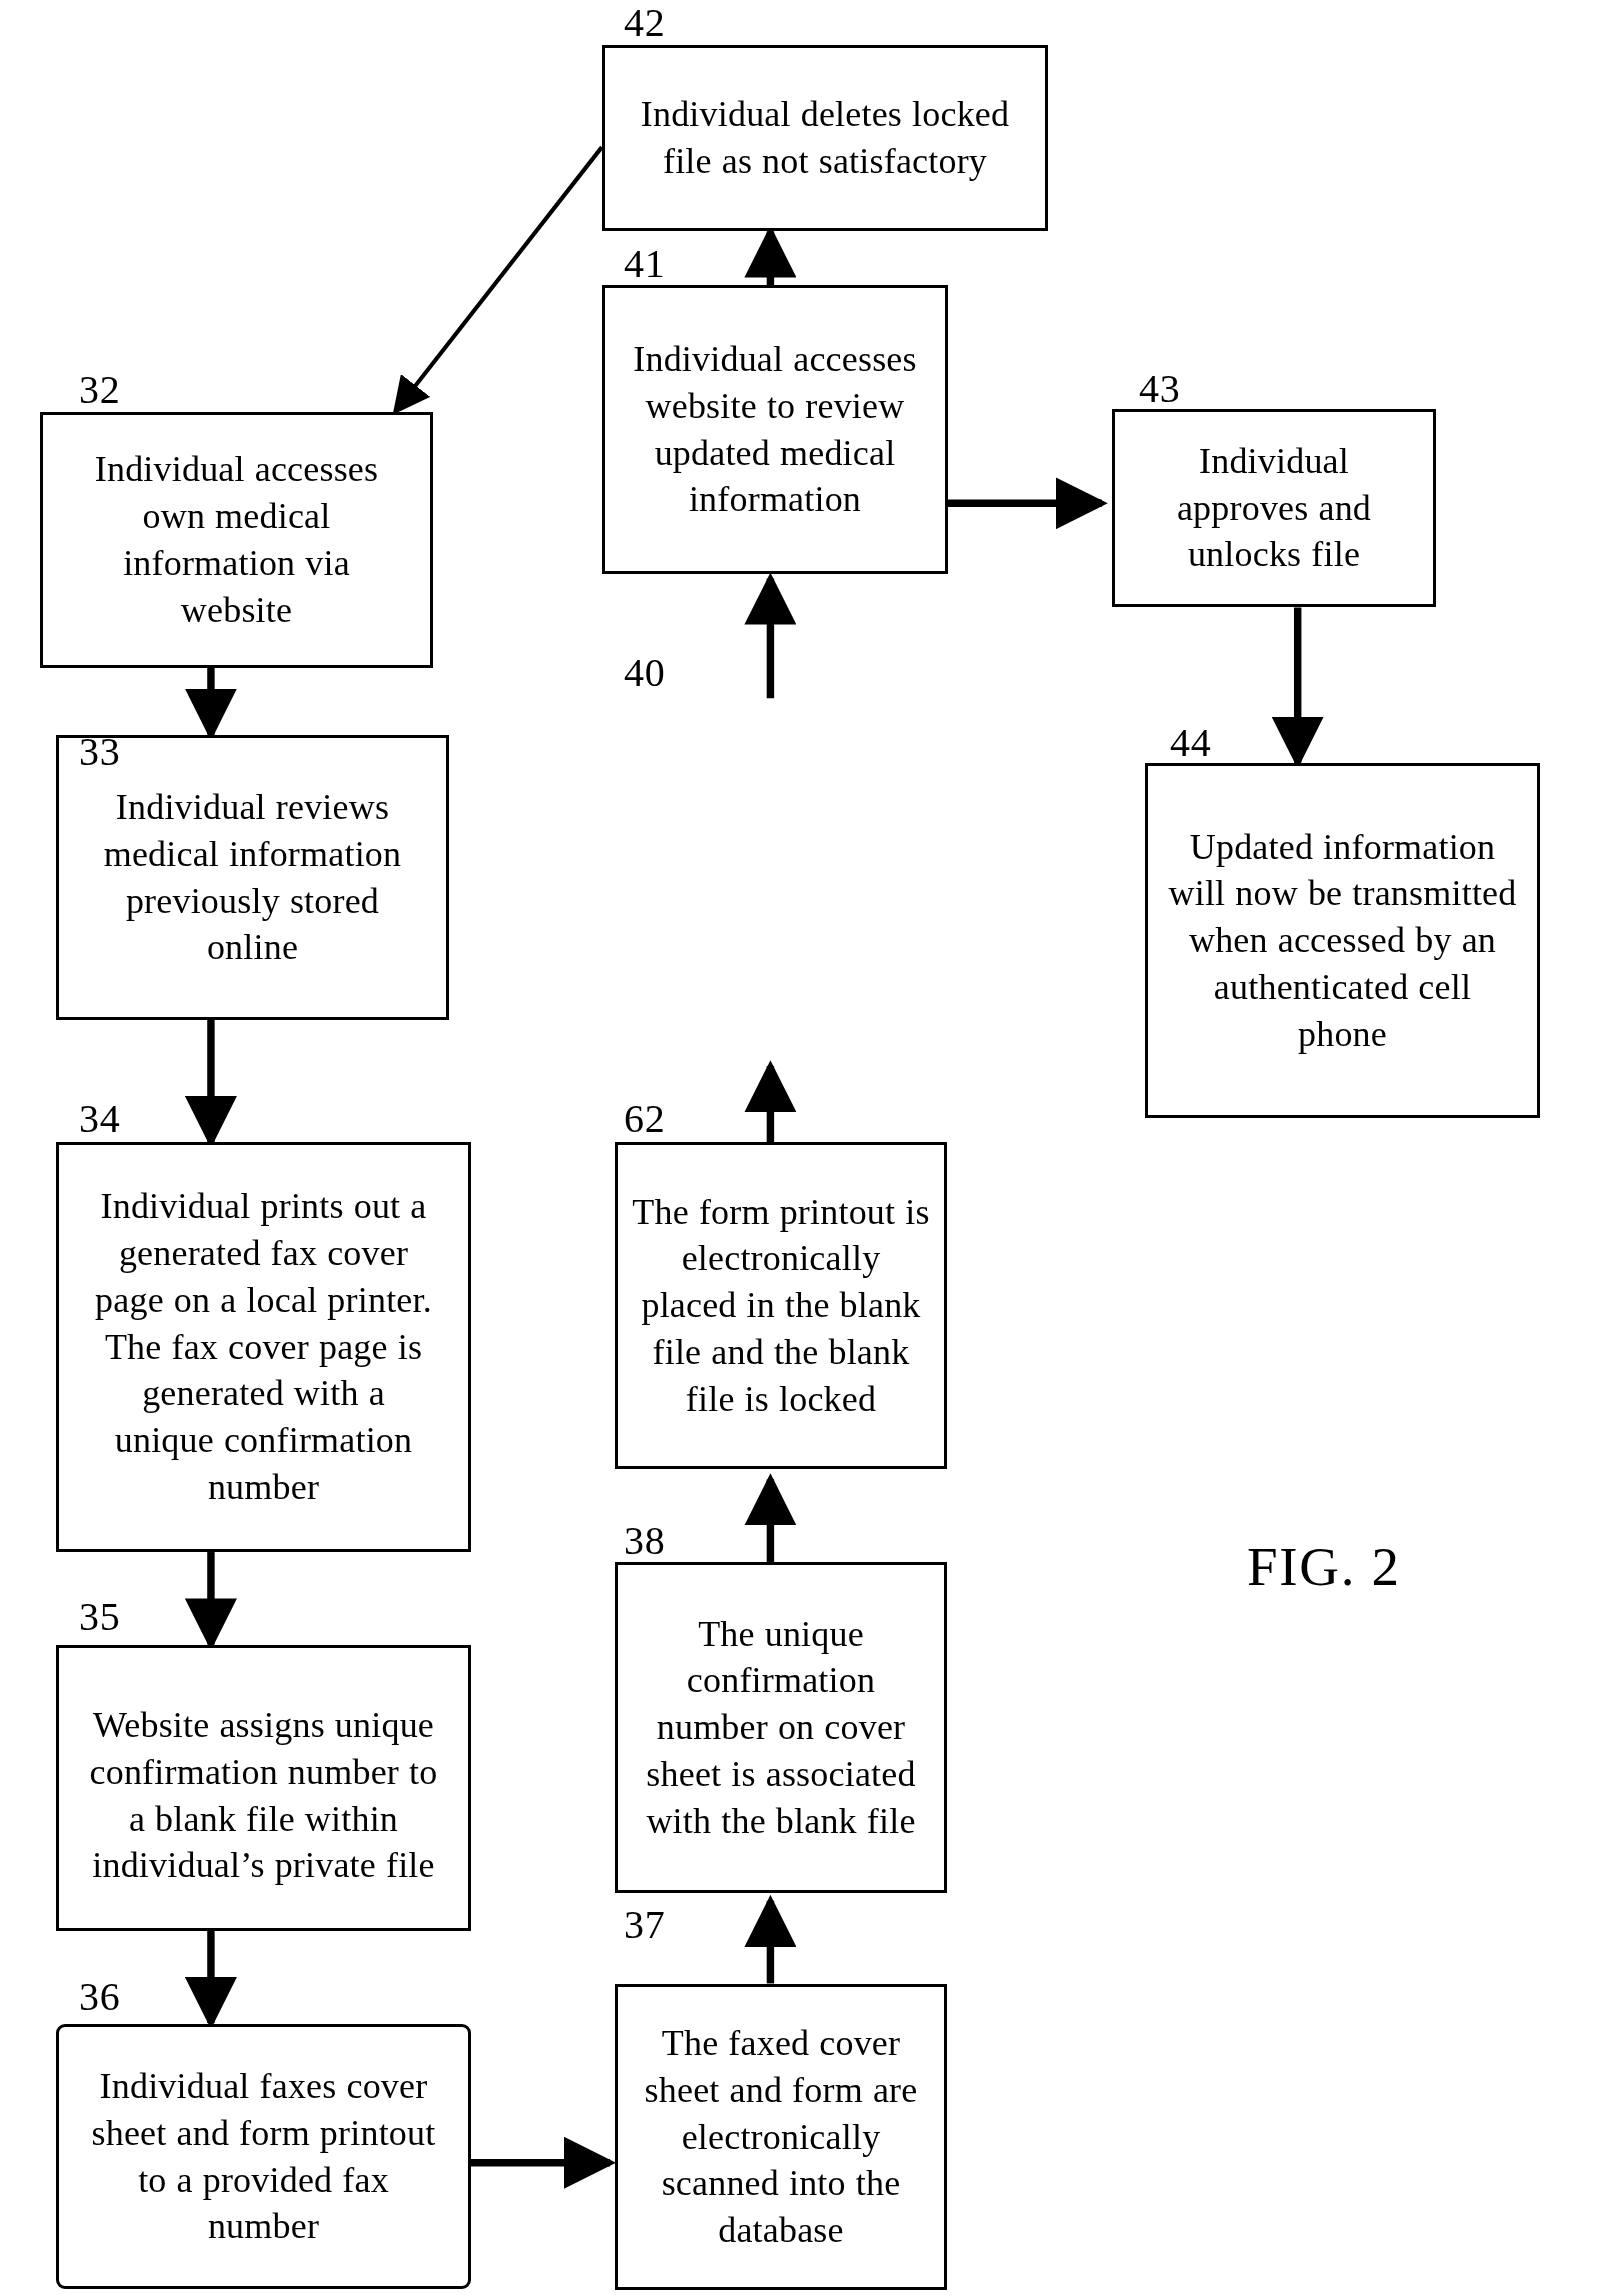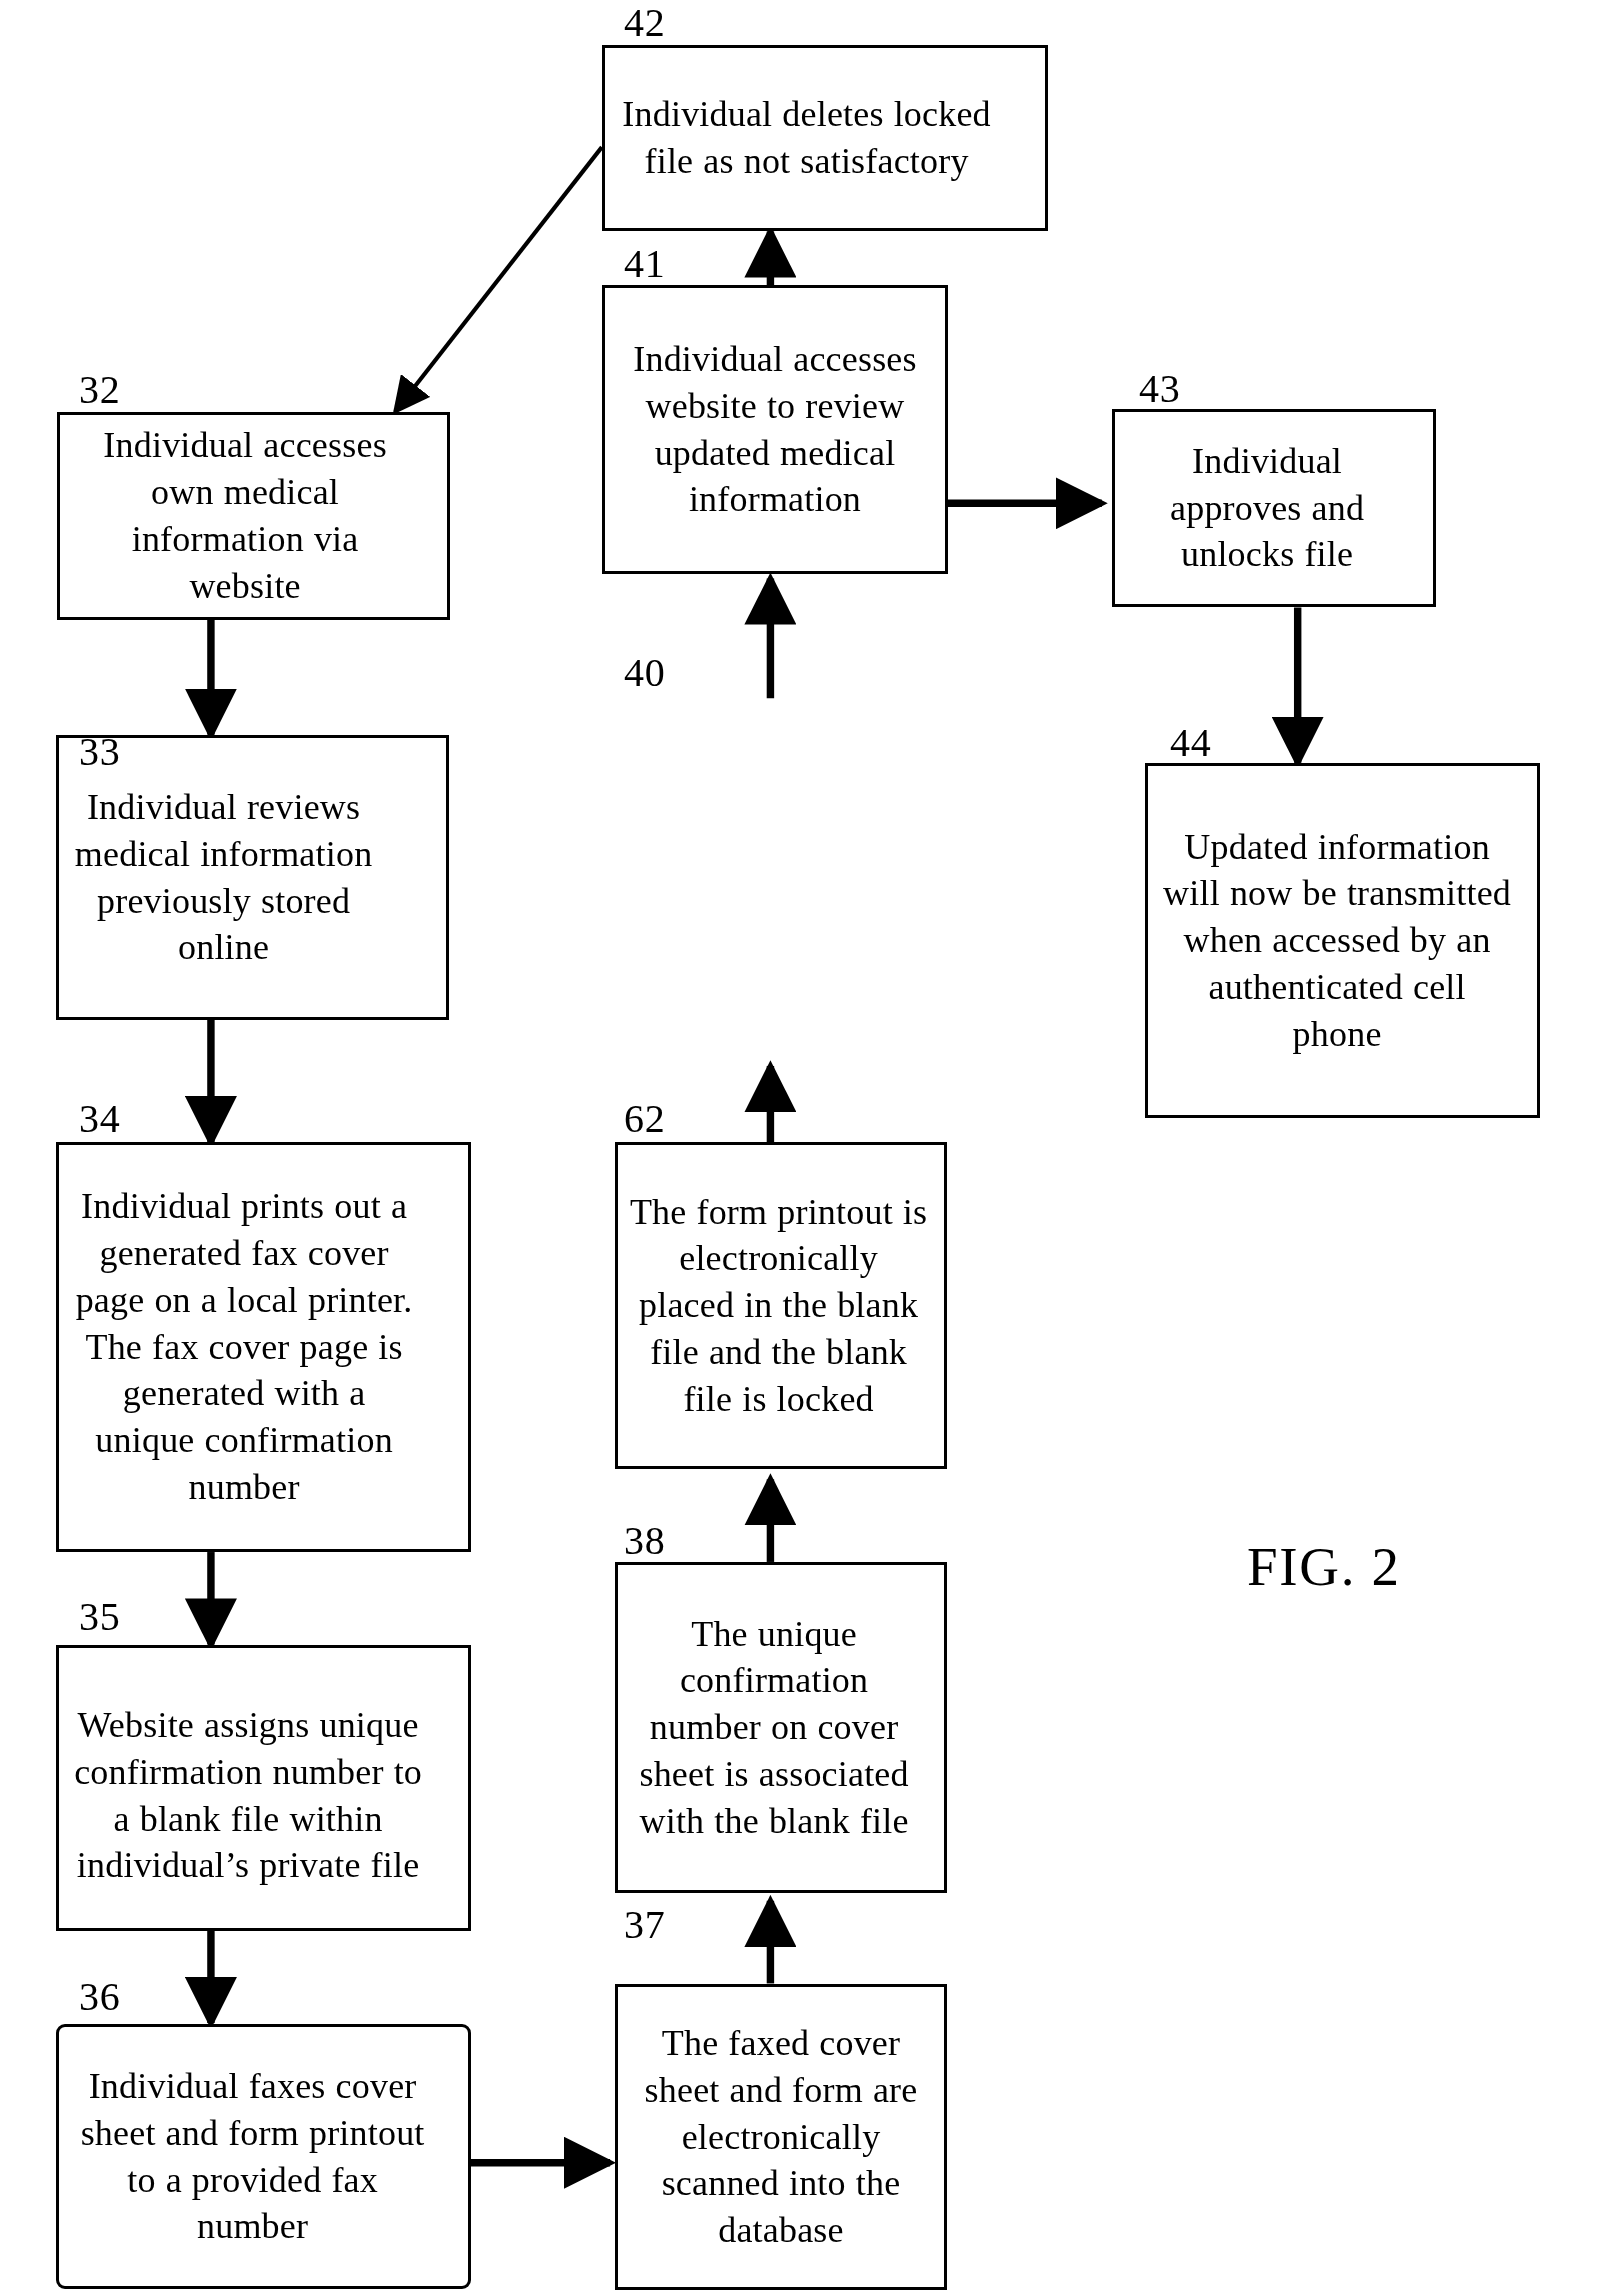--- a/index.html
+++ b/index.html
@@ -27,21 +27,21 @@
     height: 2295px;
     pointer-events: none;
   }
   .node {
     position: absolute;
     box-sizing: border-box;
     border: 3.3px solid #000000;
     background: #ffffff;
     display: flex;
     align-items: center;
-    justify-content: flex-start;
+    justify-content: center;
     text-align: center;
     padding: 8.3px 11.6px;
     z-index: 2;
   }
   .node-text {
     font-size: 36px;
     line-height: 1.30;
     letter-spacing: 0.2px;
     word-spacing: 0.8px;
   }
@@ -117,21 +117,21 @@
   <div class="ref-num" style="left:624px; top:1905px;">37</div>
 
   <div class="node" style="left:602px; top:45px; width:446px; height:186px;">
     <div class="node-text" style="max-width:380px;">Individual deletes locked file as not satisfactory</div>
   </div>
 
   <div class="node" style="left:602px; top:285px; width:346px; height:289px;">
     <div class="node-text" style="max-width:322px;">Individual accesses website to review updated medical information</div>
   </div>
 
-  <div class="node" style="left:57px; top:412px; width:393px; height:208px;">
+  <div class="node" style="left:40px; top:412px; width:393px; height:256px;">
     <div class="node-text" style="max-width:347px;">Individual accesses own medical information via website</div>
   </div>
 
   <div class="node" style="left:1112px; top:409px; width:324px; height:198px;">
     <div class="node-text" style="max-width:281px;">Individual approves and unlocks file</div>
   </div>
 
   <div class="node" style="left:56px; top:735px; width:393px; height:285px;">
     <div class="node-text" style="max-width:306px;">Individual reviews medical information previously stored online</div>
   </div>

